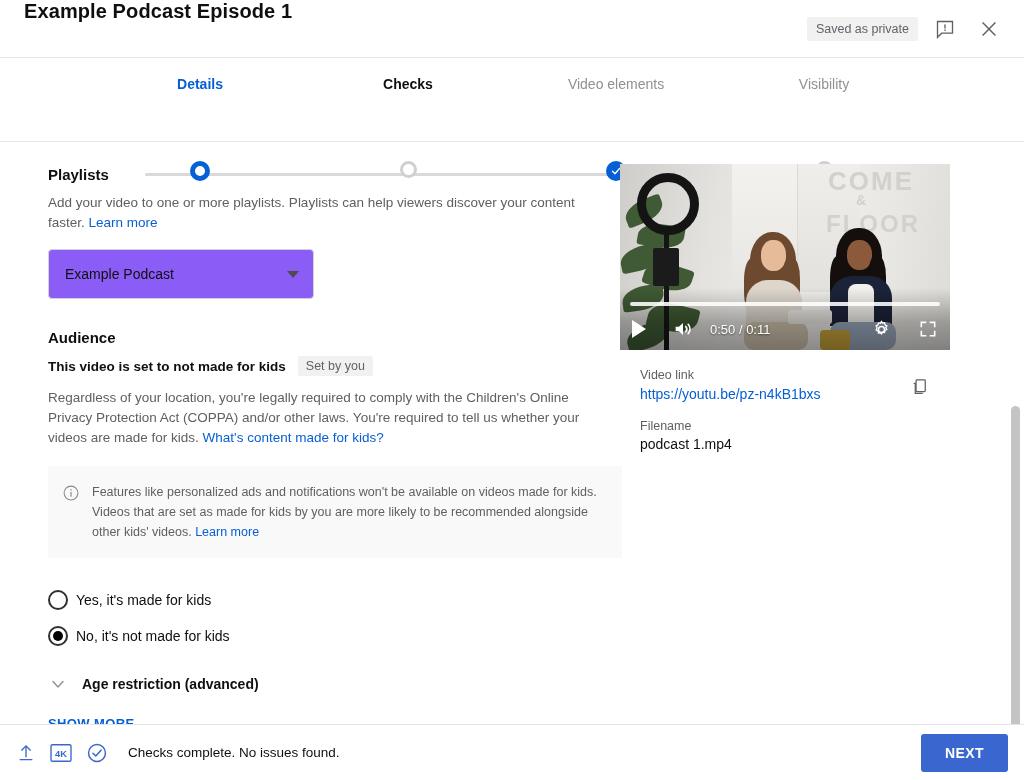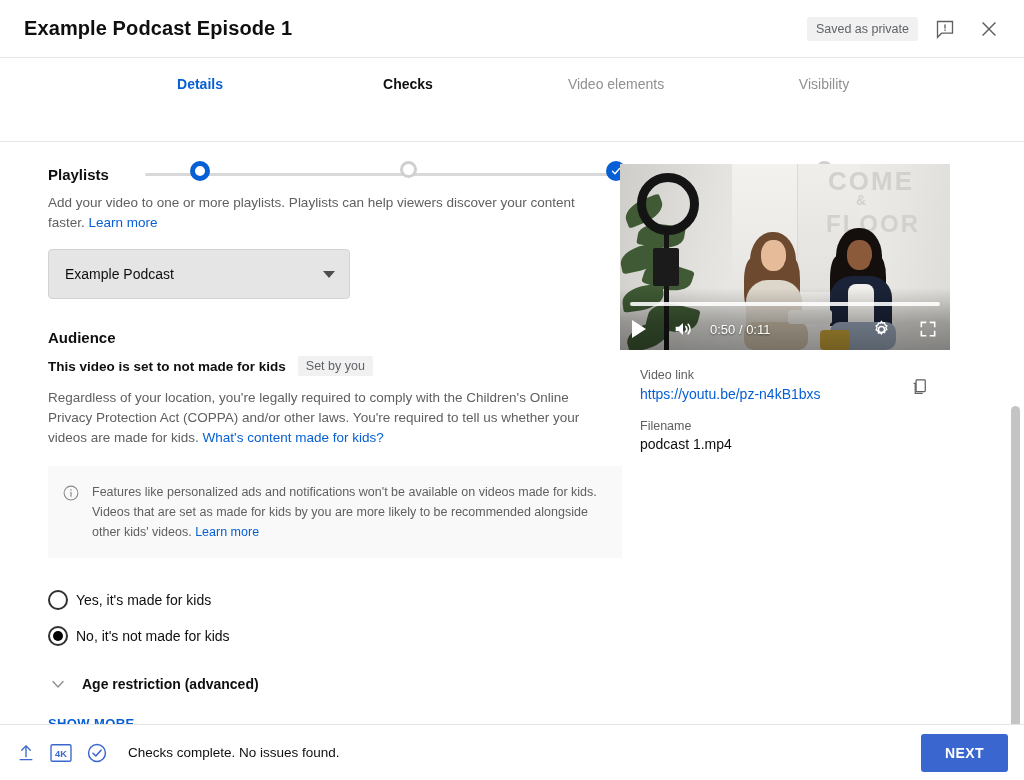--- a/index.html
+++ b/index.html
@@ -14,21 +14,21 @@
   .dialog {
     position: relative;
     width: 1024px; height: 780px;
     background: #fff;
     display: flex; flex-direction: column;
   }
 
   
   .header {
     height: 58px; flex: 0 0 58px;
-    display: flex; align-items: center;
+    display: flex; 
     padding: 0 18px 0 24px;
     border-bottom: 1px solid #e5e5e5;
   }
   .dialog-title {
     font-size: 20px; font-weight: 700;
     letter-spacing: .1px; color: #0f0f0f;
     white-space: nowrap;
   }
   .header-right {
     margin-left: auto;
@@ -102,25 +102,25 @@
     font-size: 15px; font-weight: 700; color: #0f0f0f;
   }
   .desc {
     font-size: 13.5px; line-height: 20px;
     color: #606060; max-width: 552px; margin: 0 0 16px 0;
   }
   a.link { color: #065fd4; text-decoration: none; cursor: pointer; }
 
   
   .dropdown {
-    width: 302px; height: 50px;
+    width: 266px; height: 50px;
     border: 1px solid #d3d3d3; border-radius: 4px;
     display: flex; align-items: center;
     padding: 0 14px 0 16px; cursor: pointer;
-    background: #e5e5e5;
+    background: #8b5cf6;
   }
   .dropdown-value { font-size: 14px; color: #0f0f0f; }
   .caret {
     margin-left: auto;
     width: 0; height: 0;
     border-left: 6px solid transparent;
     border-right: 6px solid transparent;
     border-top: 7px solid #4d4d4d;
   }
 

